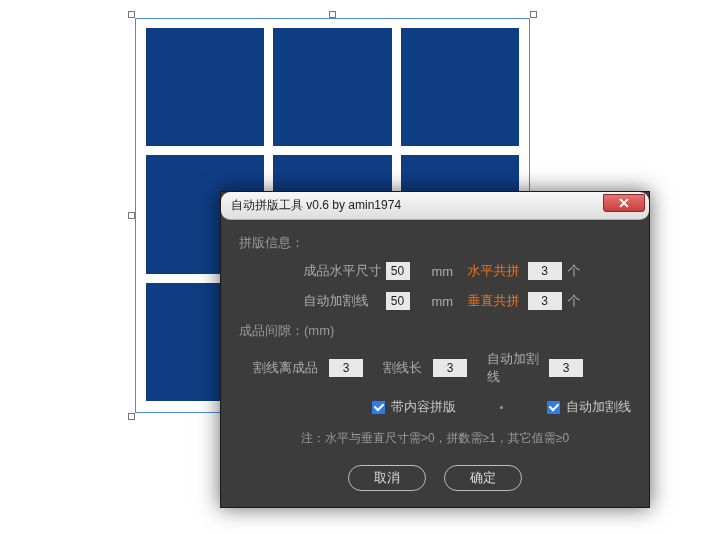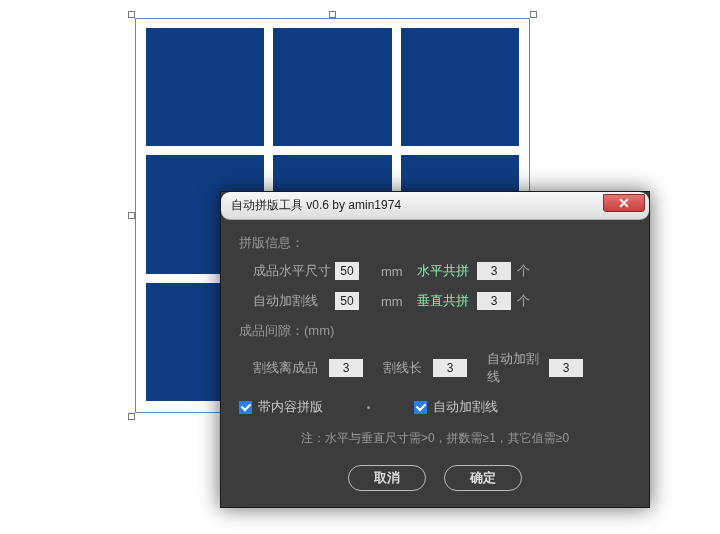--- a/index.html
+++ b/index.html
@@ -125,20 +125,21 @@
     .section-title {
       color: #9a9a9a;
       margin-bottom: 10px;
       font-size: 13px;
     }
     .row {
       display: flex;
       align-items: center;
       margin-bottom: 12px;
       padding-left: 14px;
+      justify-content: center;
     }
     .label {
       width: 82px;
       text-align: left;
       color: #acacac;
     }
     .inputbox {
       width: 24px;
       height: 18px;
       background: #e8e8e8;
@@ -148,37 +149,37 @@
       font-size: 12px;
       border: none;
     }
     .unit {
       width: 28px;
       text-align: left;
       padding-left: 22px;
       color: #acacac;
     }
     .spacer { width: 30px; }
-    .label2 { width: 60px; color: #86efac; }
+    .label2 { width: 60px; color: #f97316; }
     .inputbox-sm { width: 34px; }
     .unit2 { padding-left: 6px; color: #acacac; }
 
     .row2 {
       display: flex;
       align-items: center;
       margin-bottom: 12px;
       padding-left: 14px;
       gap: 4px;
     }
     .lbl-cut { color: #acacac; }
 
     .checkrow {
       display: flex;
       align-items: center;
-      justify-content: flex-start;
+      justify-content: flex-end;
       gap: 44px;
       margin: 10px 0 14px 0;
     }
     .chk {
       width: 13px; height: 13px;
       background: #2d7bed;
       display: inline-flex;
       align-items: center;
       justify-content: center;
       cursor: pointer;
@@ -202,21 +203,20 @@
       text-align: center;
       color: #9a9a9a;
       font-size: 12px;
       margin-bottom: 18px;
     }
 
     .btnrow {
       display: flex;
       justify-content: center;
       gap: 18px;
-      font-weight: bold;
     }
     .pillbtn {
       width: 78px;
       height: 26px;
       border: 1px solid #bdbdbd;
       border-radius: 13px;
       color: #dcdcdc;
       background: transparent;
       display: flex;
       align-items: center;

